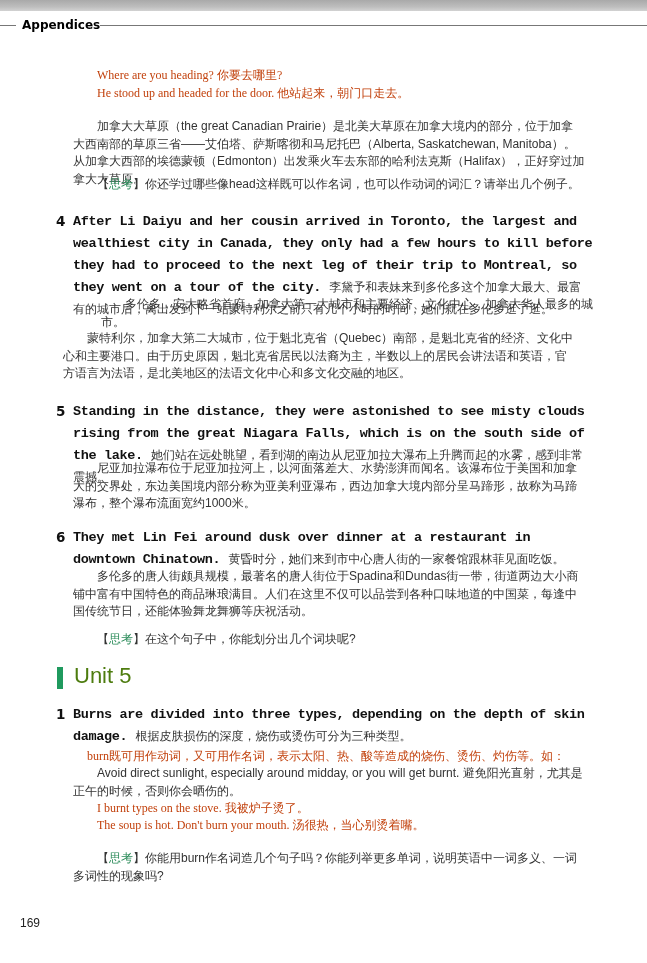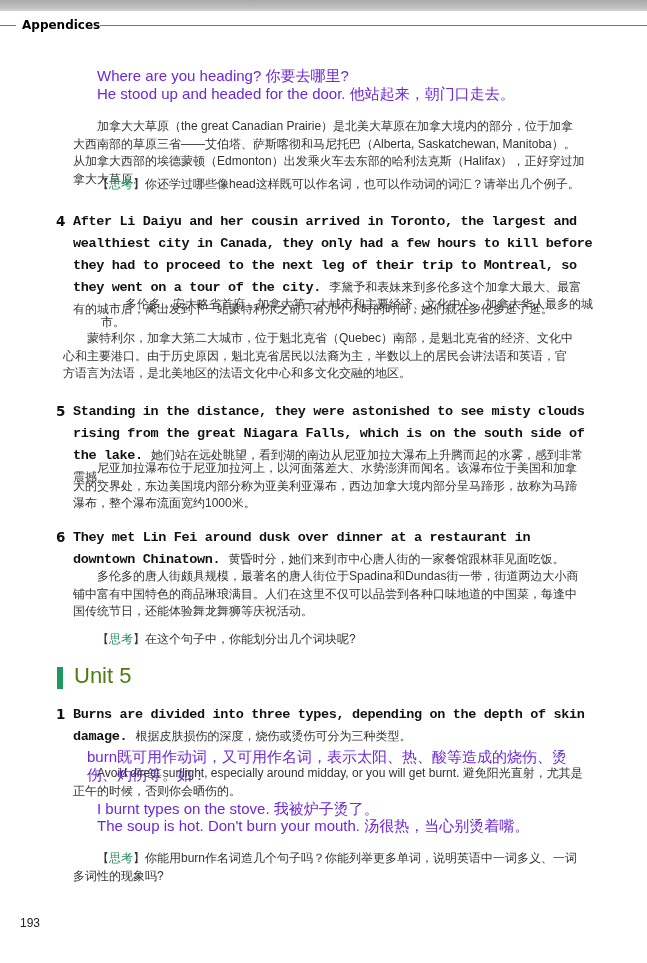--- a/index.html
+++ b/index.html
@@ -20,21 +20,21 @@
     }
     .header-title {
       position: absolute; left: 22px; top: 18px; font-size: 12px; font-weight: bold; color: #000000;
       font-family: "DejaVu Sans", sans-serif; letter-spacing: 0;
     }
     .content { position: absolute; left: 0; top: 0; width: 647px; }
     .p {
       position: absolute; font-size: 12px; line-height: 17.5px; color: #333;
     }
     .indent { text-indent: 2em; }
-    .ex { position: absolute; font-size: 15px; line-height: 17.5px; color: #6d28d9; }
+    .ex { position: absolute; font-size: 12px; line-height: 17.5px; color: #c2410c; font-family: Liberation Serif, serif; }
     .think-tag { color: #2c8c5a; }
     .think-bracket { color: #333; }
     .num {
       position: absolute; font-size: 13.5px; font-weight: bold; color: #111;
       font-family: "DejaVu Sans", sans-serif;
     }
     .sent {
       position: absolute; font-size: 13.5px; line-height: 22px; color: #111;
       font-family: Liberation Mono, monospace;
     }
@@ -109,13 +109,13 @@
   <div class="p indent" style="left:73px; top:765px; width:512px;">Avoid direct sunlight, especially around midday, or you will get burnt. 避免阳光直射，尤其是正午的时候，否则你会晒伤的。</div>
   <div class="ex" style="left:97px; top:800px;">I burnt types on the stove. 我被炉子烫了。</div>
   <div class="ex" style="left:97px; top:817px;">The soup is hot. Don't burn your mouth. 汤很热，当心别烫着嘴。</div>
 
   <div class="p" style="left:73px; top:850px; width:512px; text-indent:24px;">
     <span class="think-bracket">【</span><span class="think-tag">思考</span><span class="think-bracket">】</span><span>你能用burn作名词造几个句子吗？你能列举更多单词，说明英语中一词多义、一词多词性的现象吗?</span>
   </div>
 
 </div>
 
-<div class="page-num">193</div>
+<div class="page-num">169</div>
 
 </body></html>

